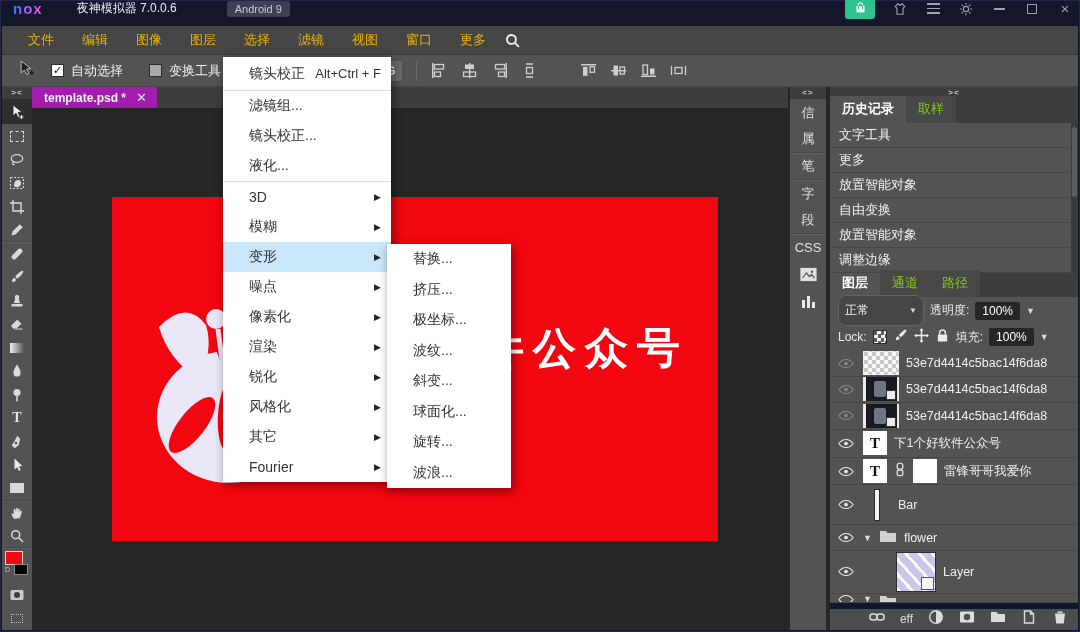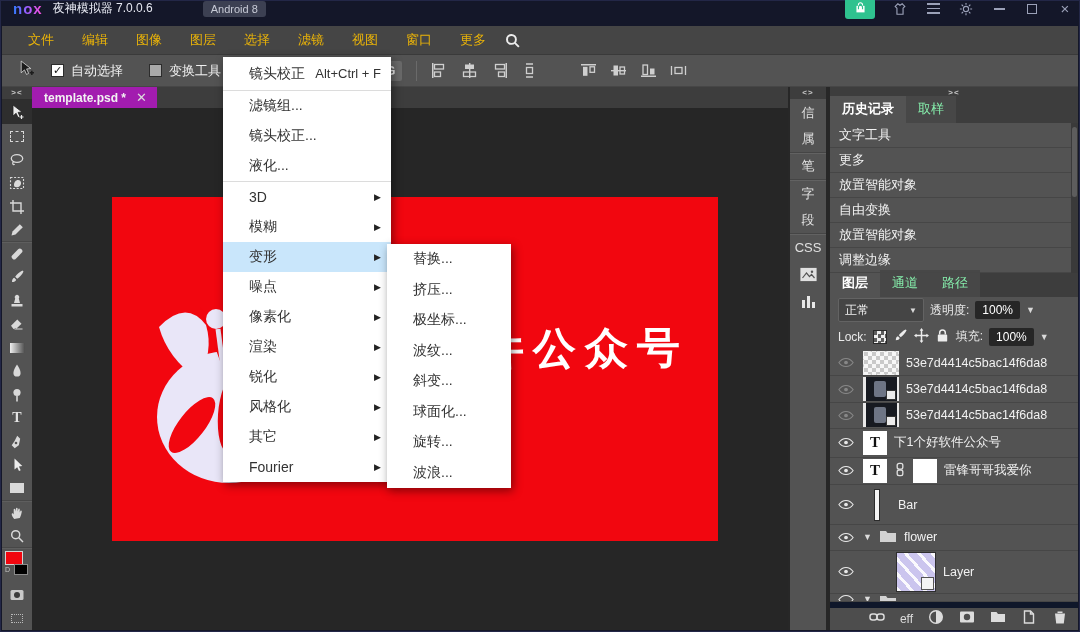--- a/index.html
+++ b/index.html
@@ -5,21 +5,21 @@
   * { margin:0; padding:0; box-sizing:border-box; }
   html,body { width:1080px; height:632px; overflow:hidden; background:#141729;
     font-family:"Liberation Sans","DejaVu Sans",sans-serif; }
   .window { position:relative; width:1080px; height:632px; background:#141729; border:1px solid #232747; }
 
   
   .titlebar { height:15px; display:flex; align-items:center; background:#141729; padding:0 6px 0 12px; }
   .nox-logo { font-weight:bold; font-size:15px; letter-spacing:1px;
     background:linear-gradient(90deg,#2f7bff,#a45bff,#ff4fd8);
     -webkit-background-clip:text; background-clip:text; color:transparent; margin-right:10px; }
-  .win-title { color:#e7e9f2; font-size:12px; margin-right:50px; }
+  .win-title { color:#e7e9f2; font-size:12px; margin-right:50px;margin-left:24px; }
   .badge { background:#3c4052; color:#c7cad6; font-size:11px; border-radius:3px; padding:2px 8px; }
   .tb-right { margin-left:auto; display:flex; align-items:center; gap:17px; }
   .store-btn { width:30px; height:21px; background:#2fc28f; border-radius:3px; display:flex; align-items:center; justify-content:center; }
   .tbi { color:#9ba1b8; font-size:13px; display:flex; align-items:center; justify-content:center; width:16px; height:16px; }
   .tbi svg { width:14px; height:14px; }
   .min-glyph { width:11px; height:2px; background:#9ba1b8; }
   .max-glyph { width:10px; height:10px; border:1.5px solid #9ba1b8; }
   .close-glyph { color:#9ba1b8; font-size:15px; line-height:1; }
   .burger { display:flex; flex-direction:column; gap:3px; }
   .burger i { display:block; width:13px; height:1.7px; background:#9ba1b8; }
@@ -71,29 +71,29 @@
 
   
   .dockstrip { width:36px; background:#535353; margin-left:2px; display:flex; flex-direction:column; }
   .dockstrip .ditem { height:27px; color:#e0e0e0; font-size:13px; display:flex; align-items:center; justify-content:center; }
   .dockstrip .gline { border-bottom:1px solid #454545; box-shadow:0 1px 0 #626262; }
   .dockstrip svg { width:17px; height:15px; }
 
   
   .panels { width:248px; margin-left:4px; background:#535353; display:flex; flex-direction:column; position:relative; }
   .ptabs { height:24px; background:#3d3d3d; display:flex; align-items:flex-end; }
-  .ptab { font-size:13px; color:#86efac; padding:4px 12px 5px; background:#474747; }
+  .ptab { font-size:13px; color:#84cc16; padding:4px 12px 5px; background:#474747; }
   .ptab.active { background:#535353; font-weight:bold; color:#fff; }
   .hrow { height:25px; border-bottom:1px solid #464646; display:flex; align-items:center; padding-left:9px; color:#f1f1f1; font-size:13px; position:relative; }
   .hist-wrap { position:relative; }
   .vscroll { position:absolute; right:0; top:0; bottom:0; width:7px; background:#3a3a3a; }
   .vscroll .thumb { position:absolute; left:1px; right:1px; top:4px; height:70px; background:#5d5d5d; border-radius:3px; }
 
   .lctrl { height:27px; display:flex; align-items:center; padding:0 8px; gap:6px; color:#eaeaea; font-size:12px; }
-  .blend { width:86px; height:24px; background:#454545; border:1px solid #636363; border-radius:2px; display:flex; align-items:center; padding:0 6px; font-size:12px; color:#f0f0f0; }
+  .blend { width:86px; height:31px; background:#454545; border:1px solid #636363; border-radius:8px; display:flex; align-items:center; padding:0 6px; font-size:12px; color:#f0f0f0; }
   .blend .caret { margin-left:auto; font-size:8px; color:#d9d9d9; }
   .valbox { background:#262626; border-radius:2px; padding:2px 7px; color:#fff; font-size:12px; }
   .caret2 { font-size:9px; color:#d9d9d9; }
   .checker-ic { width:14px; height:14px; border:1px solid #2a2a2a;
     background:repeating-conic-gradient(#ededed 0 25%, #5d5d5d 0 50%) 0 0/7px 7px; }
   .lockic svg { width:15px; height:15px; }
 
   .lrow { display:flex; align-items:center; border-bottom:1px solid #464646; padding-left:6px; gap:7px; color:#f1f1f1; font-size:12.5px; }
   .eye { width:20px; display:flex; justify-content:center; flex:none; }
   .eye svg { width:16px; height:11px; }
@@ -132,21 +132,21 @@
   .sub-menu .mrow { height:30.5px; }
 </style>
 </head>
 <body>
 
 <div class="window">
 
   <div class="titlebar">
     <span class="nox-logo">nox</span>
     <span class="win-title">夜神模拟器 7.0.0.6</span>
-    <span class="badge">Android 8</span>
+    <span class="badge">Android 9</span>
     <div class="tb-right">
       <div class="store-btn">
         <span>
           <svg width="13" height="13" viewBox="0 0 16 16">
               <path d="M3 6h10v8H3z" fill="#fff"></path>
               <path d="M5.5 7V4.6a2.5 2.5 0 0 1 5 0V7" fill="none" stroke="#fff" stroke-width="1.4"></path>
               <path d="M5.5 7V4.6a2.5 2.5 0 0 1 5 0V7" fill="none" stroke="#2fc28f" stroke-width="1.4" transform="translate(0,3)"></path>
             </svg>
         </span>
       </div>

